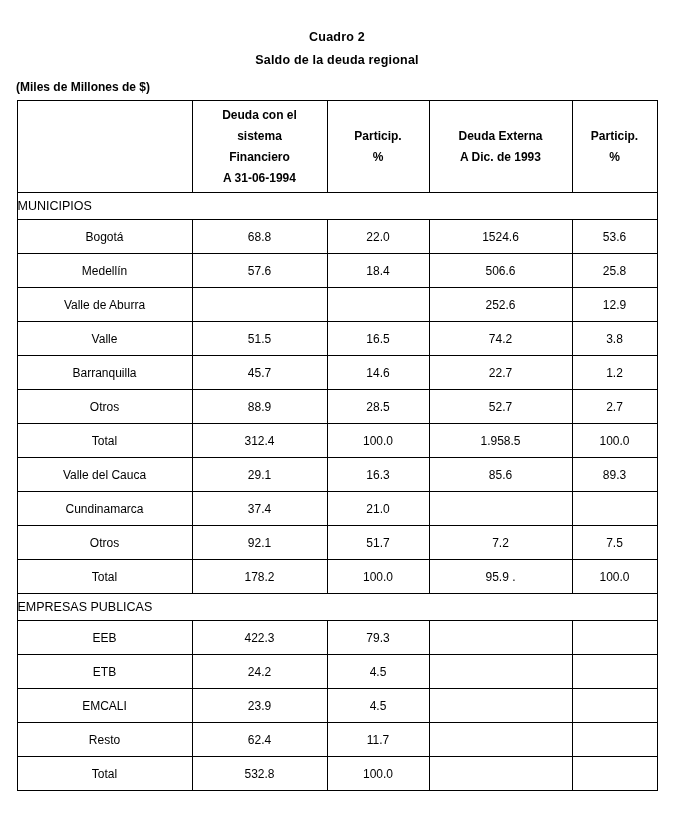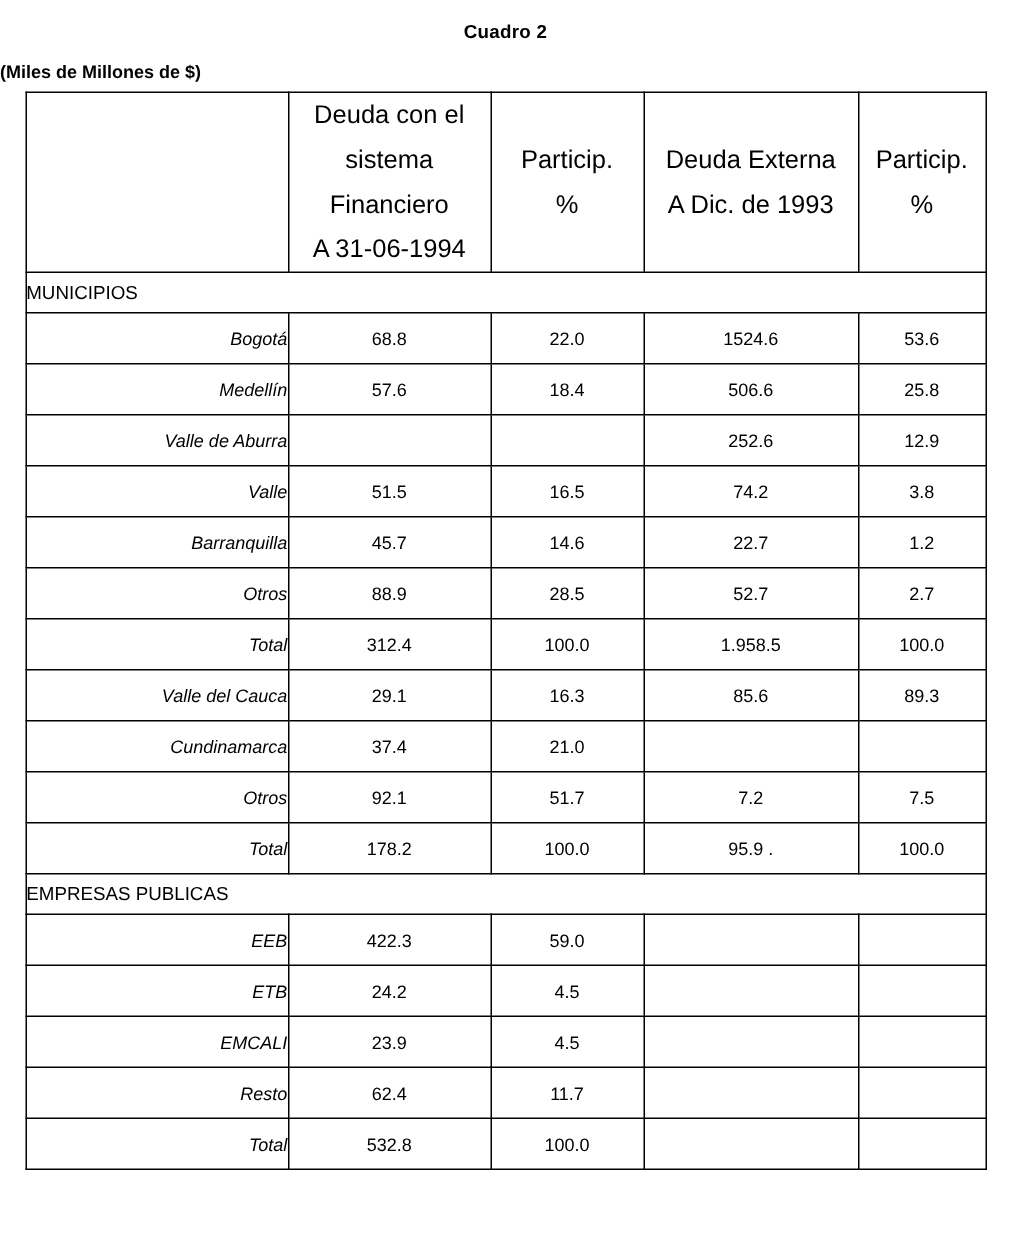--- a/index.html
+++ b/index.html
@@ -12,21 +12,21 @@
     height: 828px;
     font-family: "Liberation Sans", sans-serif;
     color: #000000;
     overflow: hidden;
   }
   .page {
     position: relative;
     width: 674px;
     height: 588px;
     box-sizing: border-box;
-    padding: 0;
+    padding: 16px;
   }
   .title-block {
     text-align: center;
     padding-top: 14px;
   }
   .title-main {
     font-size: 12.5px;
     font-weight: bold;
     letter-spacing: 0.2px;
   }
@@ -48,22 +48,22 @@
     width: 640px;
     table-layout: fixed;
     border: 1.6px solid #000;
   }
   table.main td, table.main th {
     border: 1px solid #000;
     padding: 0;
     vertical-align: middle;
   }
   .hdr-cell {
-    font-size: 17px;
-    font-weight: normal;
+    font-size: 12px;
+    font-weight: bold;
     text-align: center;
     line-height: 1.75;
     padding: 7px 2px 9px 2px;
     height: 92px;
     box-sizing: border-box;
   }
   .hdr-blank {
     border-right: 1px solid #000;
   }
   .section-row td {
@@ -75,40 +75,40 @@
     box-sizing: border-box;
     border-left: 1px solid #000;
     border-right: 1px solid #000;
   }
   .data-row td {
     height: 34px;
     box-sizing: border-box;
     font-size: 12px;
   }
   .c-label {
-    text-align: right;
+    text-align: center;
     padding-left: 9px;
-    font-style: italic;
   }
   .c-num {
     text-align: center;
   }
   col.c0 { width: 175px; }
   col.c1 { width: 135px; }
   col.c2 { width: 102px; }
   col.c3 { width: 143px; }
   col.c4 { width: 85px; }
 </style>
 </head>
 <body>
 
 <div class="page">
 
   <div class="title-block">
     <div class="title-main">Cuadro 2</div>
+    <div class="title-sub">Saldo de la deuda regional</div>
   </div>
 
   <div class="units-line">(Miles de Millones de $)</div>
 
   <table class="main">
     <colgroup>
       <col class="c0">
         <col class="c1">
         <col class="c2">
         <col class="c3">
@@ -217,21 +217,21 @@
           <td class="c-num">100.0</td>
           <td class="c-num">95.9 .</td>
           <td class="c-num">100.0</td>
         </tr>
         <tr class="section-row">
           <td colspan="5">EMPRESAS PUBLICAS</td>
         </tr>
         <tr class="data-row">
           <td class="c-label">EEB</td>
           <td class="c-num">422.3</td>
-          <td class="c-num">59.0</td>
+          <td class="c-num">79.3</td>
           <td class="c-num"></td>
           <td class="c-num"></td>
         </tr>
         <tr class="data-row">
           <td class="c-label">ETB</td>
           <td class="c-num">24.2</td>
           <td class="c-num">4.5</td>
           <td class="c-num"></td>
           <td class="c-num"></td>
         </tr>

